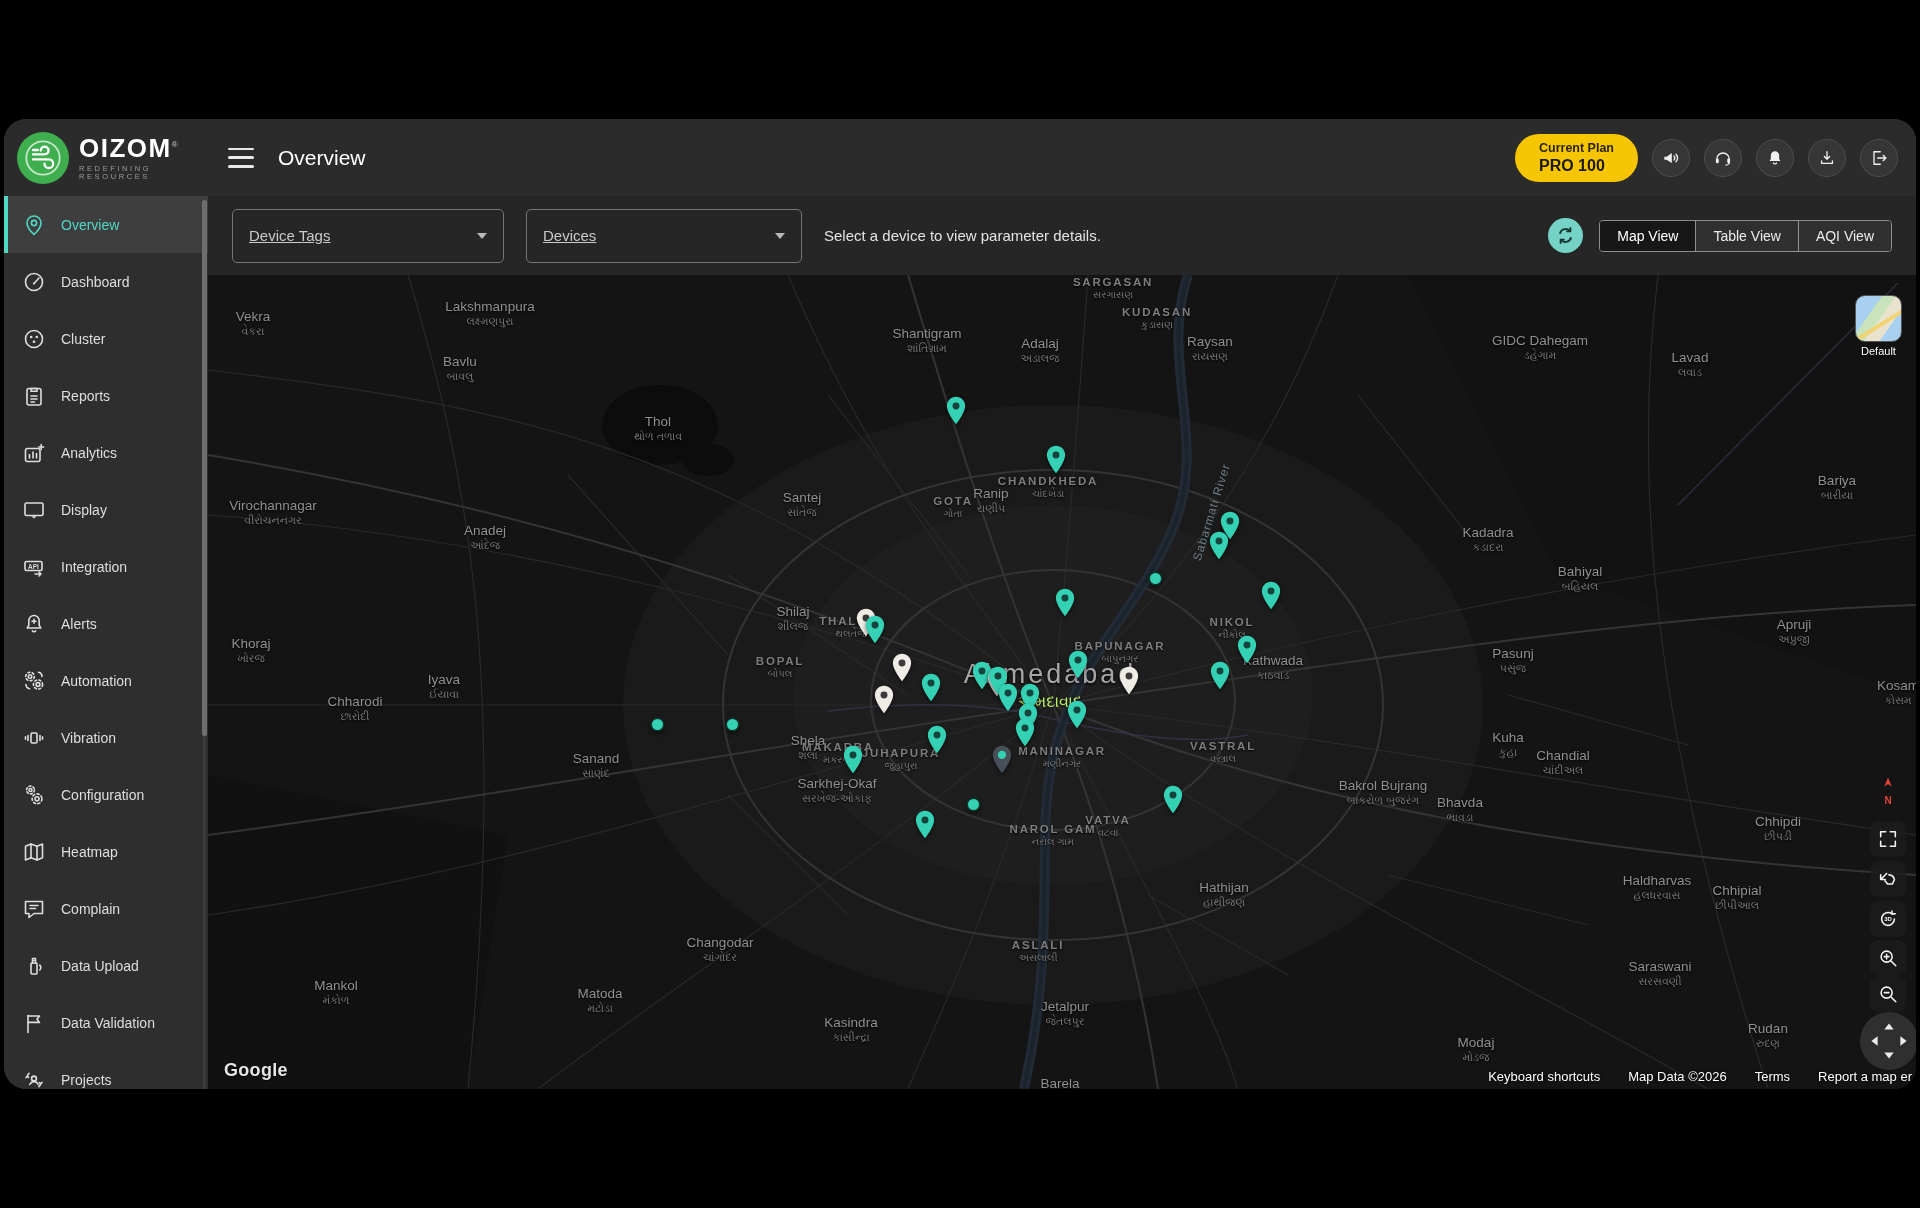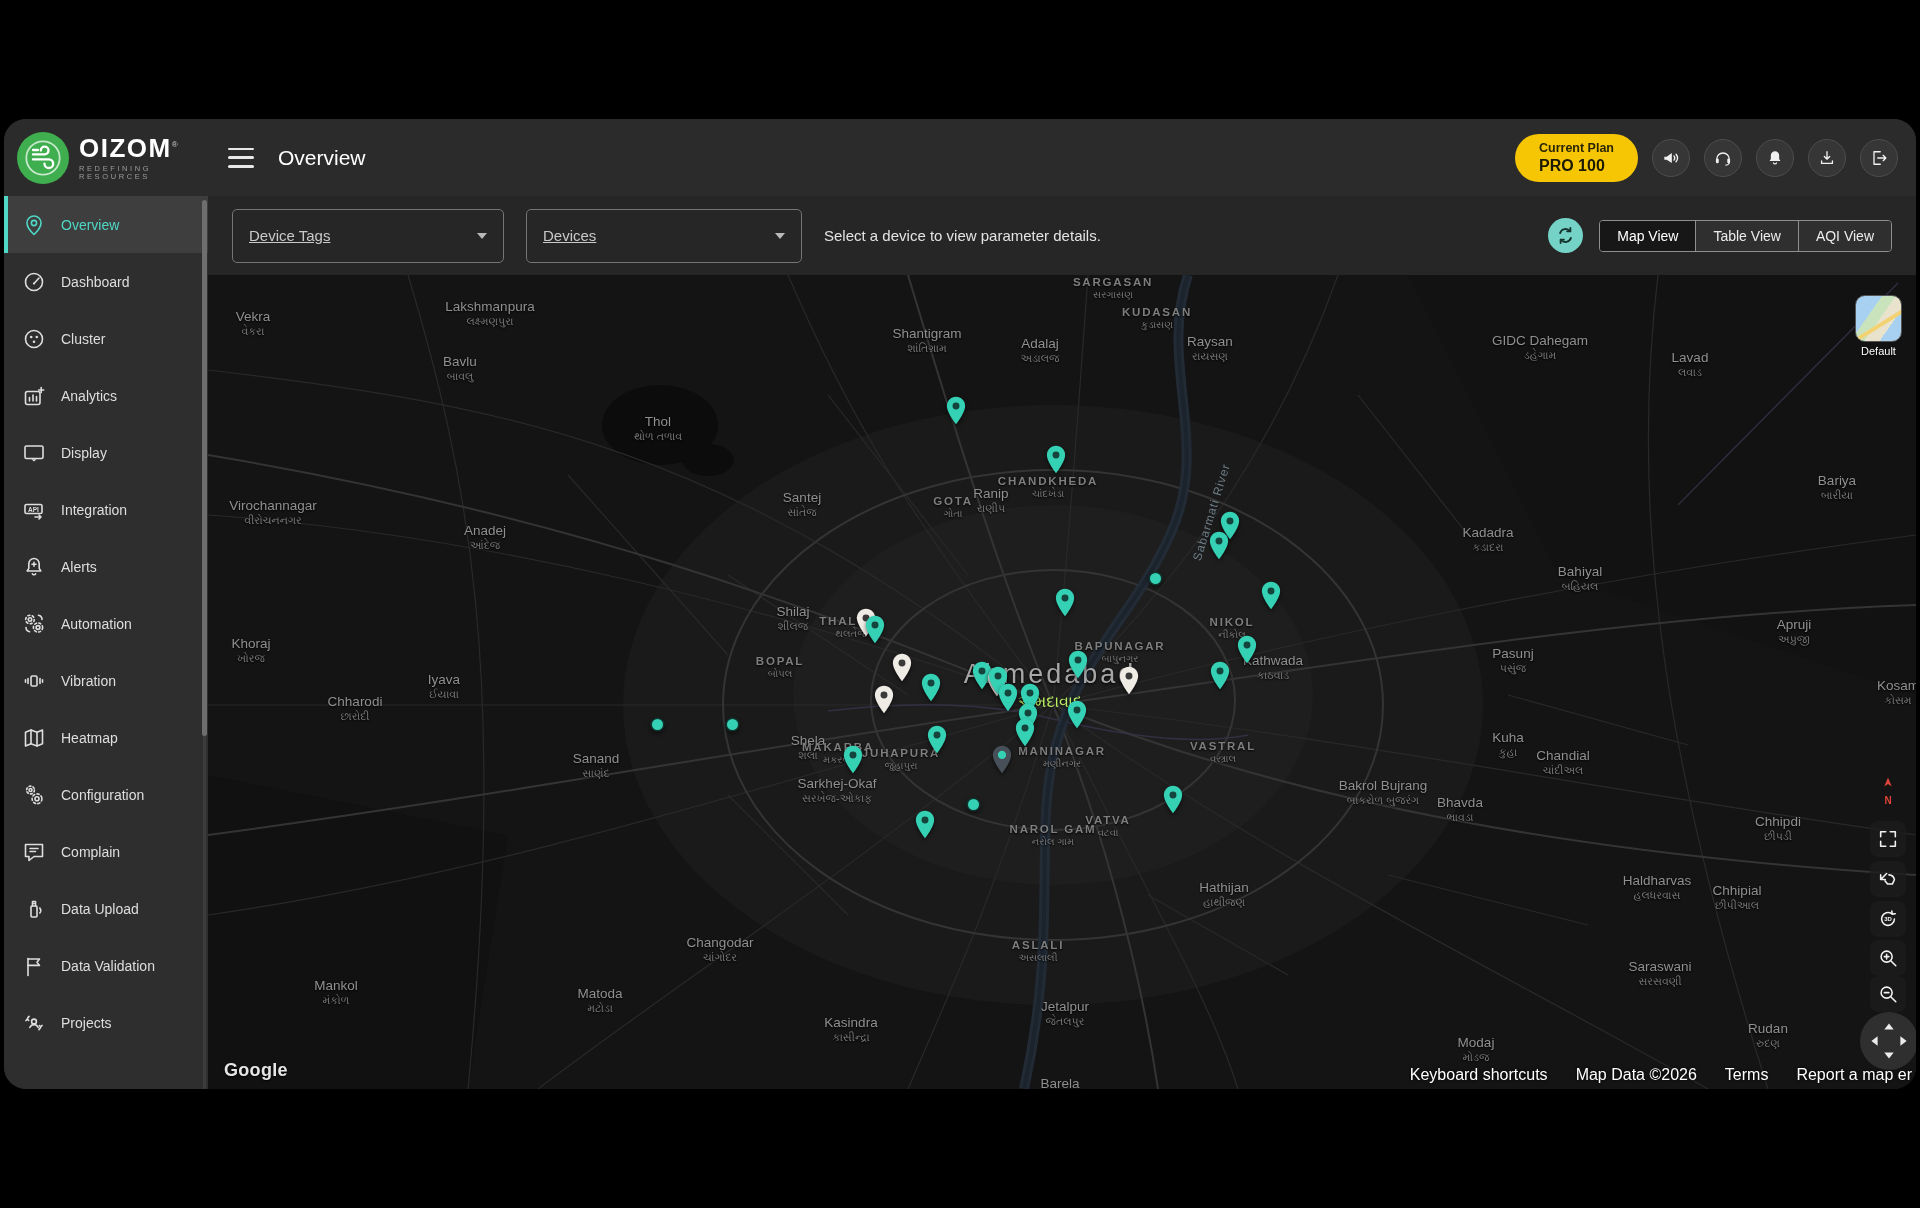--- a/index.html
+++ b/index.html
@@ -80,21 +80,21 @@
   .ctl { position:absolute; right:10px; width:36px; height:36px; border-radius:8px; background:rgba(28,28,28,.78);
          display:flex; align-items:center; justify-content:center; color:#f2f2f2; z-index:5; cursor:pointer; }
   .ctl svg { width:22px; height:22px; fill:none; stroke:currentColor; stroke-width:1.7; stroke-linecap:round; stroke-linejoin:round; }
   .ctl.compass { background:transparent; flex-direction:column; color:#e04438; }
   .ctl.compass .n { font-size:10px; font-weight:700; color:#e04438; margin-top:1px; }
   .pan-circle { position:absolute; left:1652px; top:737px; width:58px; height:58px; border-radius:50%;
                 background:rgba(52,52,52,.85); z-index:5; cursor:pointer; display:flex; align-items:center; justify-content:center; }
   .pan-circle svg { width:58px; height:58px; fill:#ececec; }
   .google-logo { position:absolute; left:16px; bottom:8px; color:#e6e6e6; font-size:18px; font-weight:600; letter-spacing:.3px; z-index:5; text-shadow:0 1px 2px #000; cursor:pointer; }
   .attribution { position:absolute; right:4px; bottom:5px; display:flex; gap:16px; z-index:5; }
-  .attribution span { color:#ffffff; font-size:16px; text-shadow:0 0 3px #000; white-space:nowrap;padding-left:12px; }
+  .attribution span { color:#ffffff; font-size:13px; text-shadow:0 0 3px #000; white-space:nowrap;padding-left:12px; }
 </style>
 </head>
 <body>
 
 <div class="stage">
   <div class="window">
 
     <div class="header">
       <div class="brand">
         <div class="logo-circle">
@@ -198,20 +198,30 @@
                   <circle cx="9.2" cy="10" r="1.3" fill="currentColor" stroke="none"></circle>
                   <circle cx="14.8" cy="10" r="1.3" fill="currentColor" stroke="none"></circle>
                   <circle cx="12" cy="14.8" r="1.3" fill="currentColor" stroke="none"></circle>
                 </svg>
               </span>
               <span class="lbl">Cluster</span>
             </div>
             <div class="nav-item">
               <span style="display: flex;">
                 <svg viewBox="0 0 24 24">
+                  <rect x="5" y="4.5" width="14" height="16.5" rx="2"></rect>
+                  <path d="M9 4.5h6v2.8H9z"></path>
+                  <path d="M9 12h6M9 15h6M9 18h3.5"></path>
+                </svg>
+              </span>
+              <span class="lbl">Reports</span>
+            </div>
+            <div class="nav-item">
+              <span style="display: flex;">
+                <svg viewBox="0 0 24 24">
                   <rect x="3.5" y="7.5" width="14.5" height="13" rx="2"></rect>
                   <path d="M7.5 17v-3.5M11 17v-6M14.5 17v-4.5"></path>
                   <path d="M19.2 3.5v5M16.7 6h5"></path>
                 </svg>
               </span>
               <span class="lbl">Analytics</span>
             </div>
             <div class="nav-item">
               <span style="display: flex;">
                 <svg viewBox="0 0 24 24">
@@ -258,36 +268,36 @@
                 <svg viewBox="0 0 24 24">
                   <rect x="9" y="7" width="6" height="10" rx="1.3"></rect>
                   <path d="M6 9.5v5M3.5 10.8v2.4M18 9.5v5M20.5 10.8v2.4"></path>
                 </svg>
               </span>
               <span class="lbl">Vibration</span>
             </div>
             <div class="nav-item">
               <span style="display: flex;">
                 <svg viewBox="0 0 24 24">
-                  <path d="M3.5 6.2l5.5-2.2 6 2.2 5.5-2.2v13.8L15 20l-6-2.2-5.5 2.2z"></path>
-                  <path d="M9 4v13.8M15 6.2V20"></path>
-                </svg>
-              </span>
-              <span class="lbl">Heatmap</span>
-            </div>
-            <div class="nav-item">
-              <span style="display: flex;">
-                <svg viewBox="0 0 24 24">
                   <circle cx="8.5" cy="7" r="3.9" stroke-dasharray="1.9 2.2"></circle>
                   <circle cx="8.5" cy="7" r="1.5"></circle>
                   <circle cx="15" cy="15.8" r="4.9" stroke-dasharray="2.1 2.4"></circle>
                   <circle cx="15" cy="15.8" r="2"></circle>
                 </svg>
               </span>
               <span class="lbl">Configuration</span>
+            </div>
+            <div class="nav-item">
+              <span style="display: flex;">
+                <svg viewBox="0 0 24 24">
+                  <path d="M3.5 6.2l5.5-2.2 6 2.2 5.5-2.2v13.8L15 20l-6-2.2-5.5 2.2z"></path>
+                  <path d="M9 4v13.8M15 6.2V20"></path>
+                </svg>
+              </span>
+              <span class="lbl">Heatmap</span>
             </div>
             <div class="nav-item">
               <span style="display: flex;">
                 <svg viewBox="0 0 24 24">
                   <path d="M20.5 4.5h-17v12h3.5v4l5-4h8.5z"></path>
                   <path d="M8 8.5h8M8 11.5h5.5"></path>
                 </svg>
               </span>
               <span class="lbl">Complain</span>
             </div>

